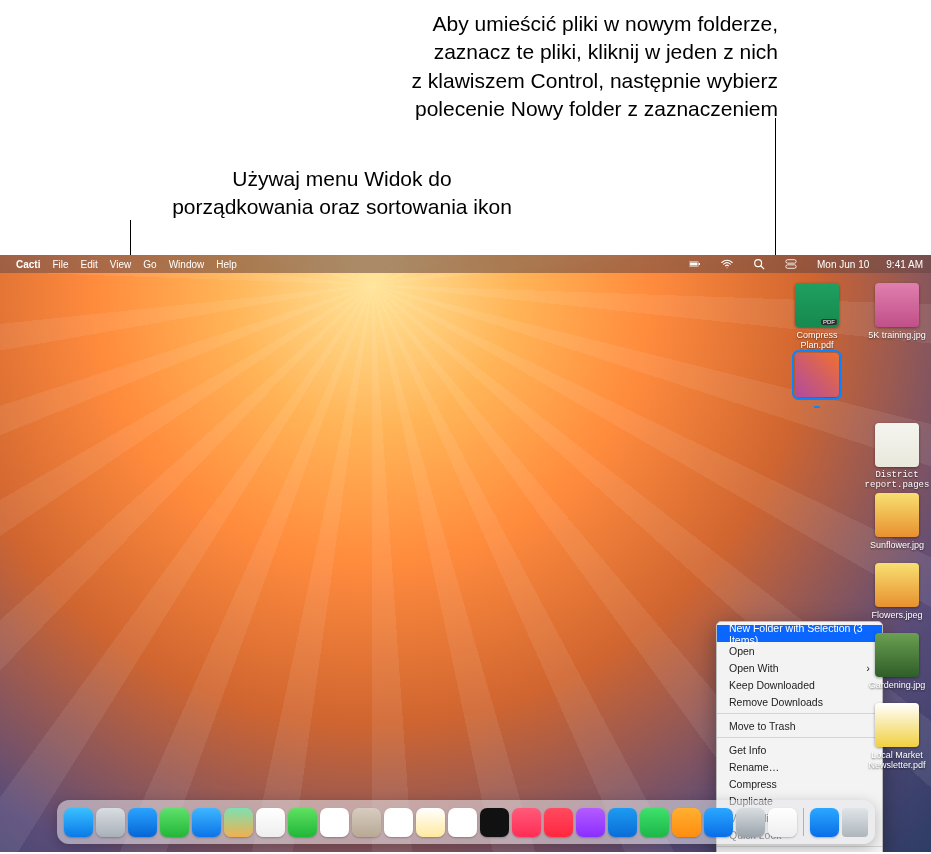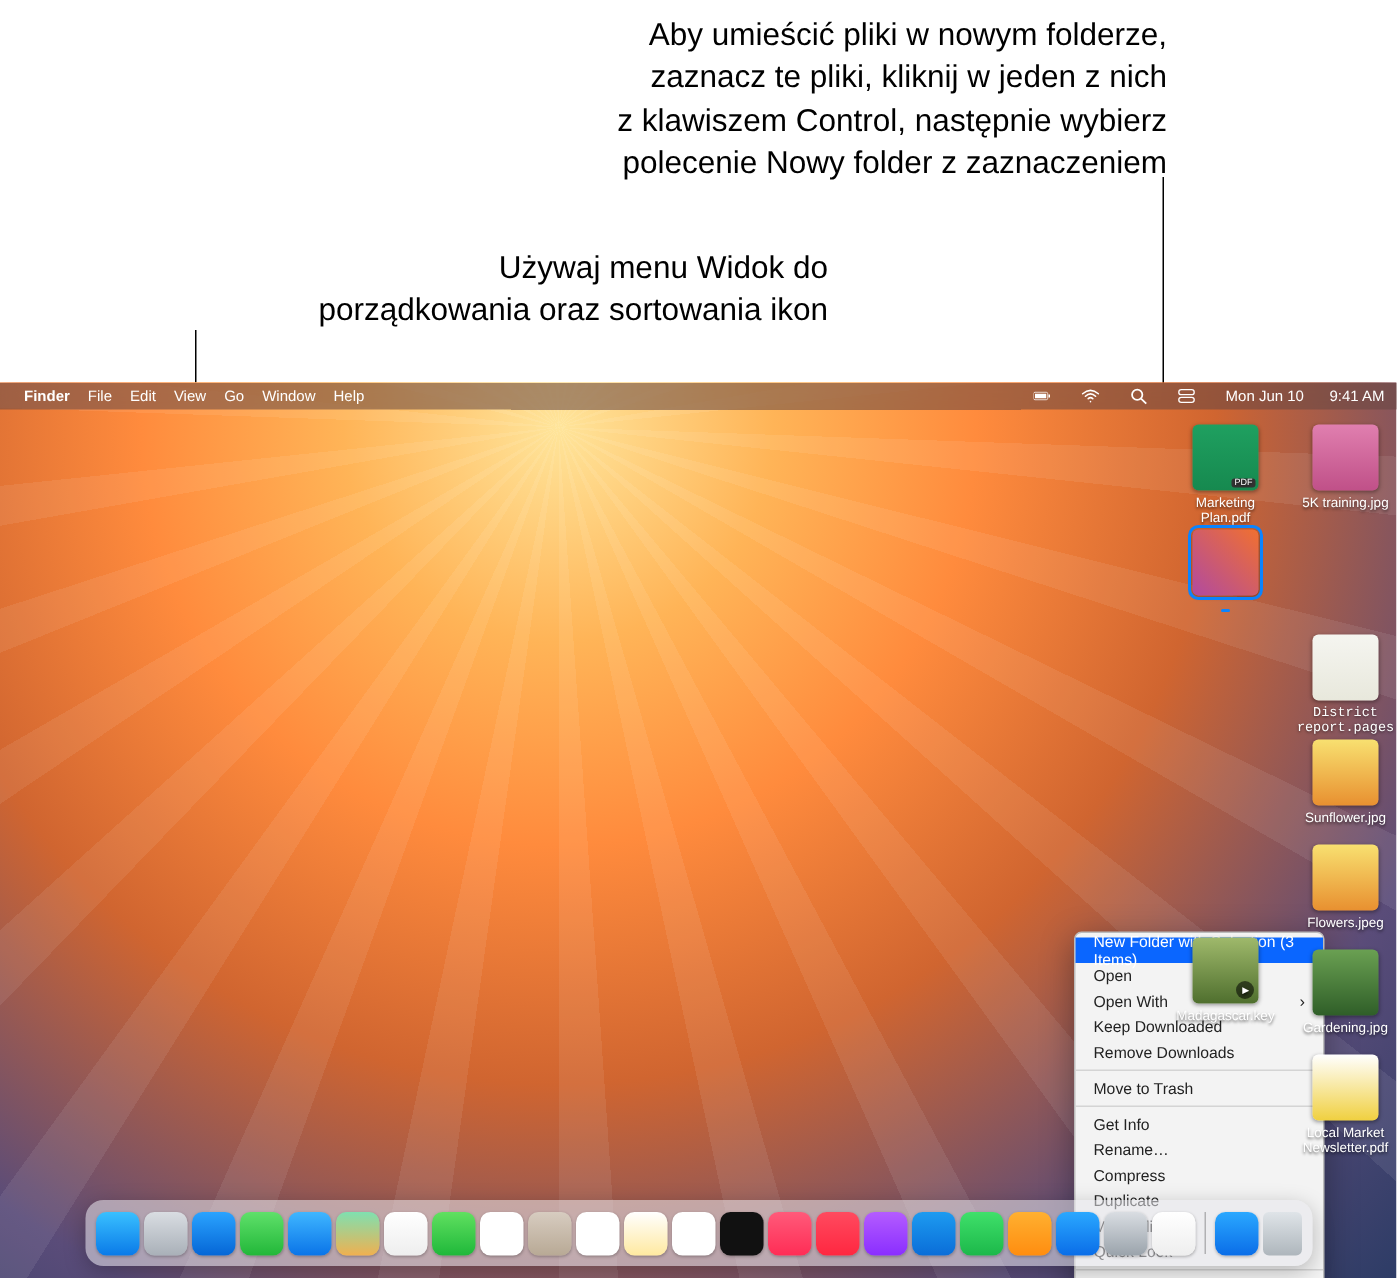--- a/index.html
+++ b/index.html
@@ -14,21 +14,21 @@
 
   
   .annotation {
     position: absolute;
     font-size: 21px;
     line-height: 1.35;
     color: #000;
     white-space: pre-line;
   }
   #anno-top { top: 10px; left: 258px; width: 520px; text-align: right; }
-  #anno-mid { top: 165px; left: 132px; width: 420px; text-align: right; }
+  #anno-mid { top: 165px; left: 132px; width: 420px; text-align: center; }
 
   
   .callout {
     position: absolute;
     background: #000;
   }
   
   #co1 { left: 775px; top: 118px; width: 1px; height: 248px; }
   
   #co2 { left: 130px; top: 220px; width: 1px; height: 35px; }
@@ -163,21 +163,21 @@
 <div id="anno-mid" class="annotation">Używaj menu Widok do
 porządkowania oraz sortowania ikon</div>
 <div id="co1" class="callout"></div>
 <div id="co2" class="callout"></div>
 
 <div id="desktop">
   <div id="rays"></div>
 
   <div id="menubar">
     <span class="apple"></span>
-    <span class="mitem" style="font-weight:600">Finder</span>
+    <span class="mitem" style="font-weight:600">Cacti</span>
     <span class="mitem">File</span>
     <span class="mitem">Edit</span>
     <span class="mitem">View</span>
     <span class="mitem">Go</span>
     <span class="mitem">Window</span>
     <span class="mitem">Help</span>
     <span class="spacer"></span>
     <span class="ricon">
         <svg viewBox="0 0 24 12">
           <rect x="0" y="1" width="19" height="10" rx="2" fill="none" stroke="#fff" stroke-width="1"></rect>
@@ -276,29 +276,23 @@
       <div class="dicon" style="background: linear-gradient(rgb(255, 176, 48), rgb(255, 141, 16));"></div>
       <div class="dicon" style="background: linear-gradient(rgb(42, 168, 255), rgb(10, 109, 232));"></div>
       <div class="dicon" style="background: linear-gradient(rgb(217, 221, 226), rgb(154, 163, 171));"></div>
       <div class="dicon" style="background: linear-gradient(rgb(255, 255, 255), rgb(238, 238, 238));"></div>
       <div class="dsep"></div>
       <div class="dicon" style="background: linear-gradient(rgb(42, 168, 255), rgb(10, 109, 232));"></div>
       <div class="trash"></div>
     </div>
 <div class="dfile" style="left: 782px; top: 28px;">
       <div class="thumb pdf"></div>
-      <div class="lbl" style="white-space: pre-line;">Marketing Plan.pdf</div>
+      <div class="lbl" style="white-space: pre-line;">Compress Plan.pdf</div>
     </div>
     <div class="dfile selected" style="left: 782px; top: 98px;"><div class="thumb abstract"></div><div class="lbl" style="white-space: pre-line;"></div></div>
-    <div class="dfile" style="left: 782px; top: 370px;">
-      <div class="thumb key">
-        <div class="play"></div>
-      </div>
-      <div class="lbl" style="white-space: pre-line;">Madagascar.key</div>
-    </div>
     <div class="dfile" style="left: 862px; top: 28px;">
       <div class="thumb img1"></div>
       <div class="lbl" style="white-space: pre-line;">5K training.jpg</div>
     </div>
     <div class="dfile" style="left: 862px; top: 168px;">
       <div class="thumb pages"></div>
       <div class="lbl" style="white-space: pre-line; font-family: Liberation Mono, monospace;">District
 report.pages</div>
     </div>
     <div class="dfile" style="left: 862px; top: 238px;">

